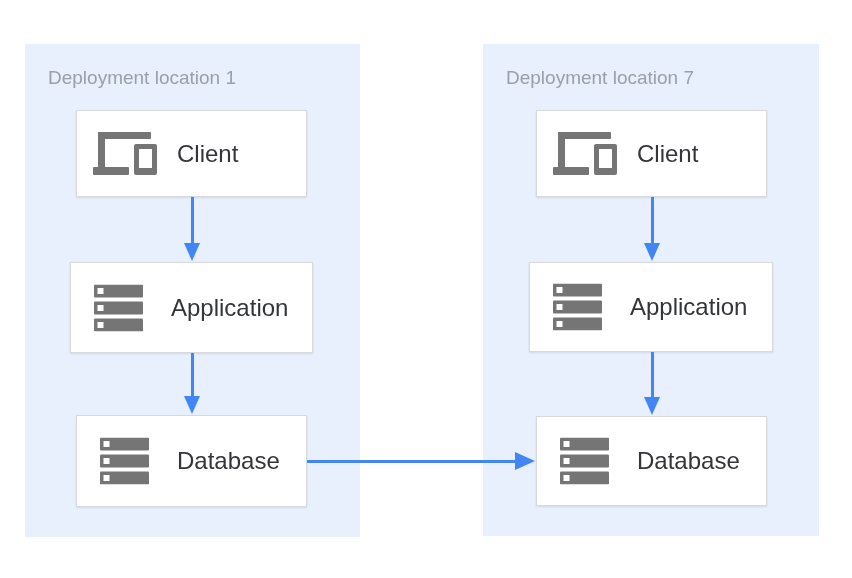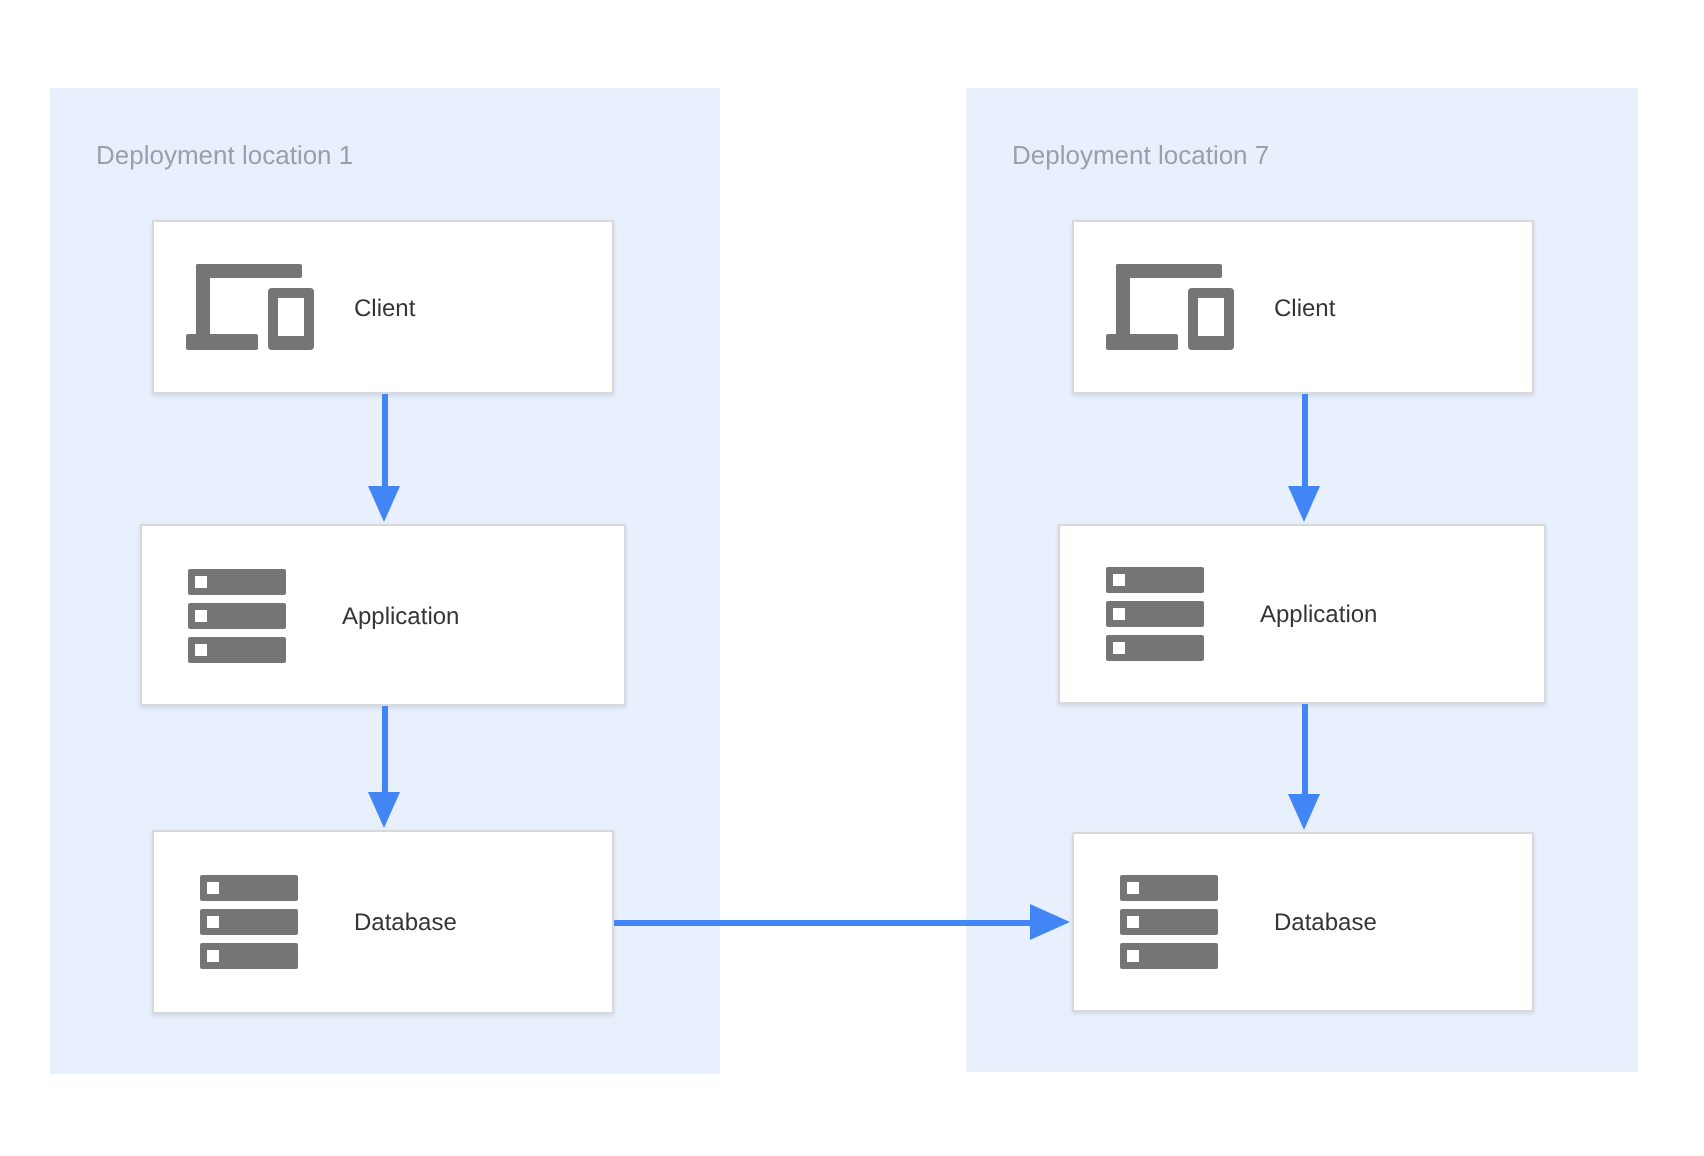--- a/index.html
+++ b/index.html
@@ -10,42 +10,42 @@
     font-family:"Liberation Sans","DejaVu Sans",sans-serif;
     overflow:hidden;
   }
   .panel {
     position:absolute;
     background:var(--panel-background,#e8f0fe);
   }
   .panel-title {
     position:absolute;
     left:23px; top:22px;
-    font-size:13px;
+    font-size:19px;
     line-height:24px;
     color:var(--title-text,#9aa0a6);
     white-space:nowrap;
   }
   .node {
     position:absolute;
     background:var(--node-background,#ffffff);
     border:1px solid var(--node-border,#d8d9dc);
     box-shadow:0 1px 2px rgba(0,0,0,0.10);
     box-sizing:border-box;
   }
   .node .icon {
     position:absolute;
     top:50%; transform:translateY(-50%);
   }
   .node .icon.devices { left:16px; }
   .node .icon.servers { left:23px; }
   .node .label {
     position:absolute;
     left:100px; top:50%; transform:translateY(-50%);
-    font-size:12px;
+    font-size:24px;
     color:var(--node-text,#333538);
     white-space:nowrap;
   }
   .varrow { position:absolute; width:16px; }
   .varrow .shaft {
     position:absolute; left:6.5px; top:0; bottom:14px; width:3px;
     background:var(--arrow,#4285f4);
   }
   .varrow .head {
     position:absolute; bottom:0; left:0; width:0; height:0;

